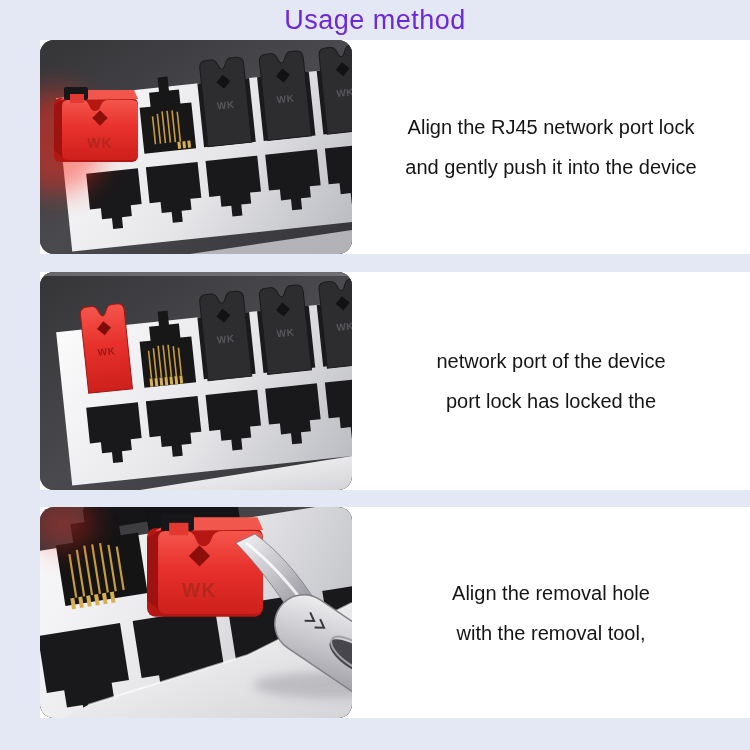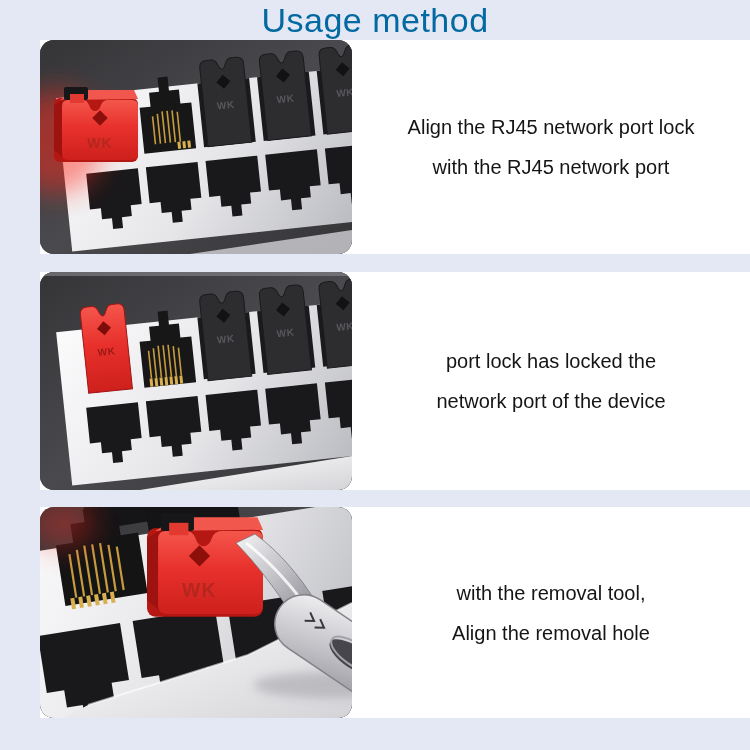--- a/index.html
+++ b/index.html
@@ -6,21 +6,21 @@
   body{
     width:750px;height:750px;position:relative;overflow:hidden;
     background:#e4e8f5;
     font-family:"Liberation Sans", sans-serif;
   }
   .title-band{
     position:absolute;top:0;left:0;width:750px;height:40px;
     display:flex;align-items:center;justify-content:center;
   }
   .title-band h1{
-    margin:0;font-size:34px;font-weight:400;color:#0369a1;letter-spacing:0.5px;
+    margin:0;font-size:27px;font-weight:400;color:#6d28d9;letter-spacing:0.5px;
   }
   .row{
     position:absolute;left:40px;width:710px;background:#ffffff;
     display:flex;flex-direction:row;
   }
   .row1{top:40px;height:214px;}
   .row2{top:272px;height:218px;}
   .row3{top:507px;height:211px;}
   .photo{
     width:312px;height:100%;flex:none;border-radius:14px;overflow:hidden;
@@ -148,21 +148,21 @@
         <rect x="18" y="3" width="24" height="13" rx="2" fill="#17171a"></rect>
         <rect x="24" y="10" width="14" height="9" fill="#e23a30"></rect>
         <use href="#diam" transform="translate(54,34) scale(1.1)" fill="#8c0f0c"></use>
         <text class="wk" x="54" y="64" font-size="14" fill="#b3271f" text-anchor="middle" letter-spacing="1">WK</text>
       </g>
       <polygon points="150,214 312,190 312,214" fill="#c9c9ce" opacity="0.85"></polygon>
     </svg>
   </figure>
   <div class="caption">
     <p>Align the RJ45 network port lock</p>
-    <p>with the RJ45 network port</p>
+    <p>and gently push it into the device</p>
   </div>
 </section>
 
 <section class="row row2">
   <figure class="photo">
     <svg viewBox="0 0 312 218">
       <rect width="312" height="218" fill="url(#devG)"></rect>
       <rect width="312" height="4" fill="#8a8a90" opacity="0.6"></rect>
       <g transform="rotate(-6 156 109)">
         <rect x="22" y="46" width="356" height="154" fill="url(#plateG)"></rect>
@@ -219,22 +219,22 @@
           <use href="#portD" transform="translate(104,124)"></use>
           <use href="#portD" transform="translate(164,124)"></use>
           <use href="#portD" transform="translate(224,124)"></use>
           <use href="#portD" transform="translate(284,124)"></use>
         </g>
       </g>
       <polygon points="100,218 312,184 312,218" fill="url(#floorG)"></polygon>
     </svg>
   </figure>
   <div class="caption">
+    <p>network port of the device</p>
     <p>port lock has locked the</p>
-    <p>network port of the device</p>
   </div>
 </section>
 
 <section class="row row3">
   <figure class="photo">
     <svg viewBox="0 0 312 211">
       <rect width="312" height="211" fill="url(#devG)"></rect>
       <g transform="rotate(-9 156 105)">
         <rect x="-30" y="20" width="400" height="192" fill="url(#plateG)"></rect>
 
@@ -298,16 +298,16 @@
         <g transform="rotate(34 300 140)">
           <rect x="228" y="112" width="180" height="58" rx="29" fill="url(#toolG)" stroke="#808086" stroke-width="1.5"></rect>
           <ellipse cx="316" cy="141" rx="27" ry="11" fill="#46464c"></ellipse>
           <ellipse cx="316" cy="138" rx="27" ry="11" fill="none" stroke="#a2a2a8" stroke-width="2"></ellipse>
           <path d="M256,128 l8,5 -8,5 M268,128 l8,5 -8,5" stroke="#3a3a3e" stroke-width="2" fill="none"></path>
         </g>
       </g>
     </svg>
   </figure>
   <div class="caption">
+    <p>Align the removal hole</p>
     <p>with the removal tool,</p>
-    <p>Align the removal hole</p>
   </div>
 </section>
 
 </body></html>

